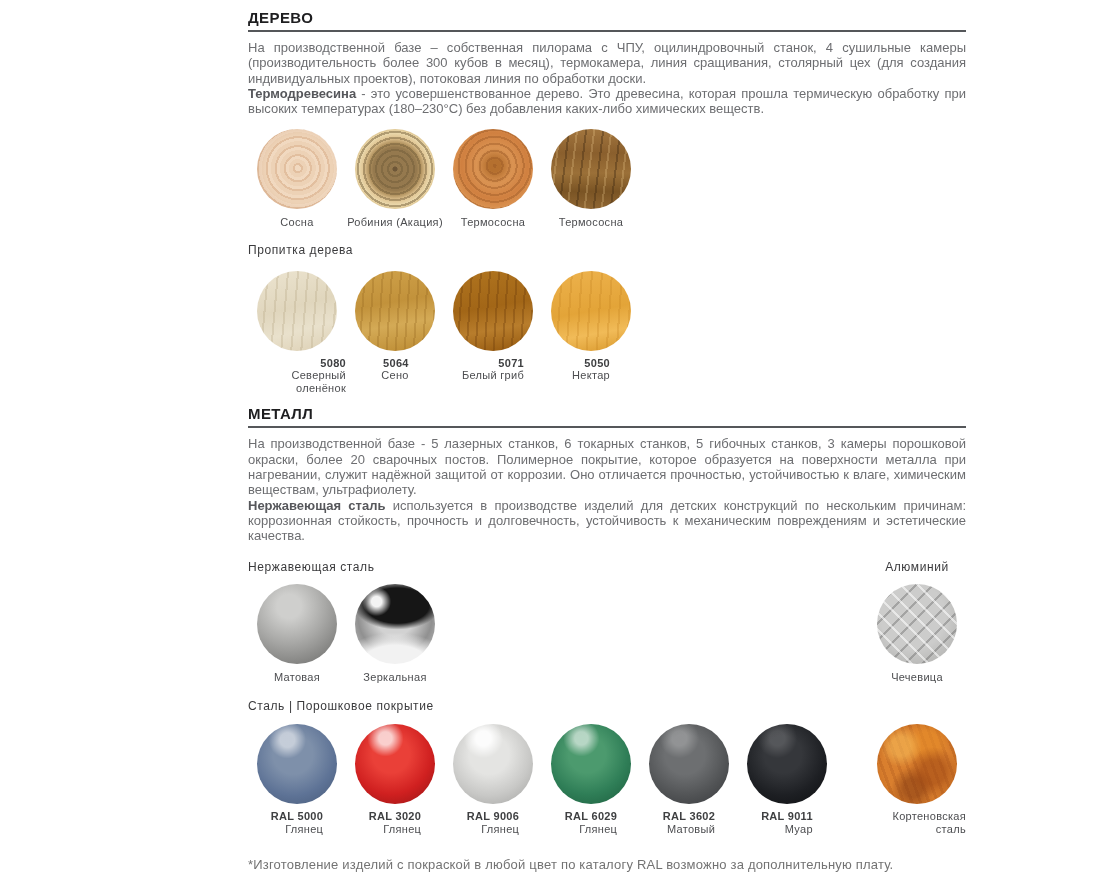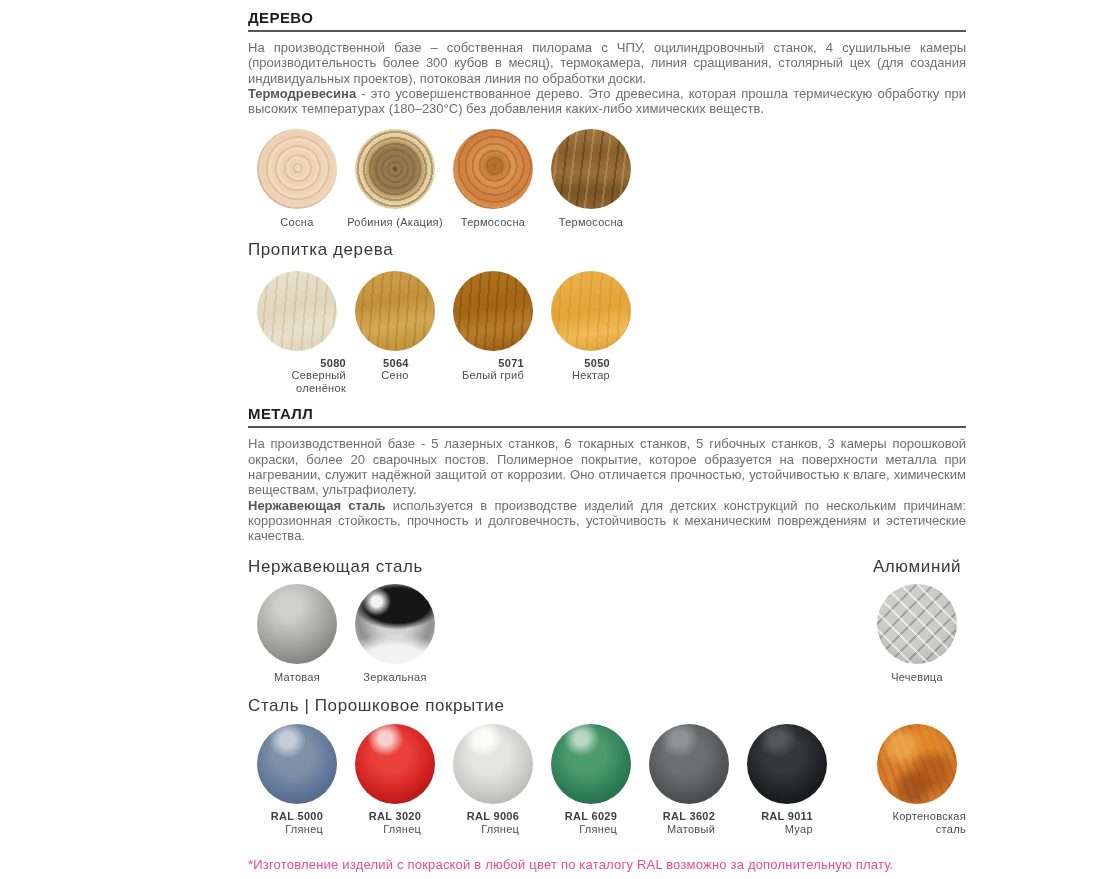--- a/index.html
+++ b/index.html
@@ -10,21 +10,21 @@
   
   .section-title { font-size:15px; line-height:16px; font-weight:700; color:#1e1e20;
                    letter-spacing:.4px; margin-bottom:4px; }
   .rule { height:2px; background:#55575a; margin-bottom:8px; }
 
   
   .para { font-size:13px; line-height:15.3px; color:#6d6e71; text-align:justify; }
   .lead { font-weight:700; color:#56575b; }
 
   
-  .subhead { font-size:17px; line-height:18px; font-weight:400; color:#3a3a3c;
+  .subhead { font-size:12px; line-height:18px; font-weight:400; color:#3a3a3c;
              letter-spacing:.6px; }
 
   
   .swrow { display:flex; }
   .swcol { width:98px; display:flex; flex-direction:column; align-items:center; }
   .swcol.right { margin-left:auto; }
   .sw { width:80px; height:80px; border-radius:50%; flex:0 0 auto; }
   .swlabel { margin-top:7px; font-size:11px; line-height:12.5px; color:#4c4d50;
              text-align:right; letter-spacing:.3px; }
   .swlabel .code { font-weight:700; color:#3f4042; display:block; }
@@ -140,21 +140,21 @@
   .impreg-head        { margin-top:12px; }
   .impreg-row         { margin-top:12px; }
   .impreg-row .swlabel{ margin-top:6px; }
   .metal-section      { margin-top:12px; }
   .stainless-block    { margin-top:14px; display:flex; }
   .stainless-left .subhead, .alu-right .subhead { margin-bottom:8px; }
   .alu-right { margin-left:auto; display:flex; flex-direction:column; align-items:center; }
   .powder-block       { margin-top:14px; }
   .powder-block .subhead { margin-bottom:9px; }
   .powder-row .swlabel{ margin-top:6px; }
-  .footer-note { margin-top:22px; font-size:13px; color:#ec4899; letter-spacing:.2px; }
+  .footer-note { margin-top:22px; font-size:13px; color:#737373; letter-spacing:.2px; }
 </style>
 </head>
 <body>
 
 <div class="content">
 
   <div>
     <div class="section-title">ДЕРЕВО</div>
     <div class="rule"></div>
 

